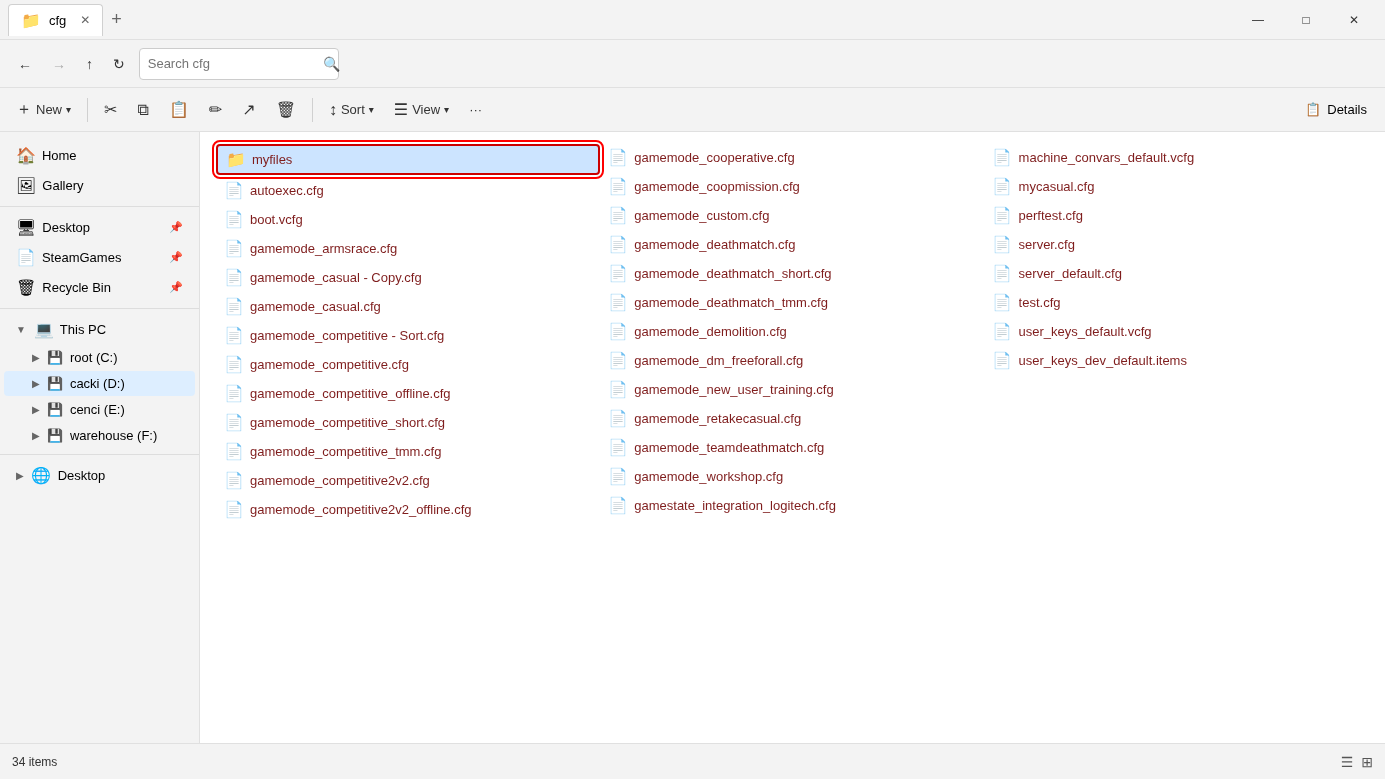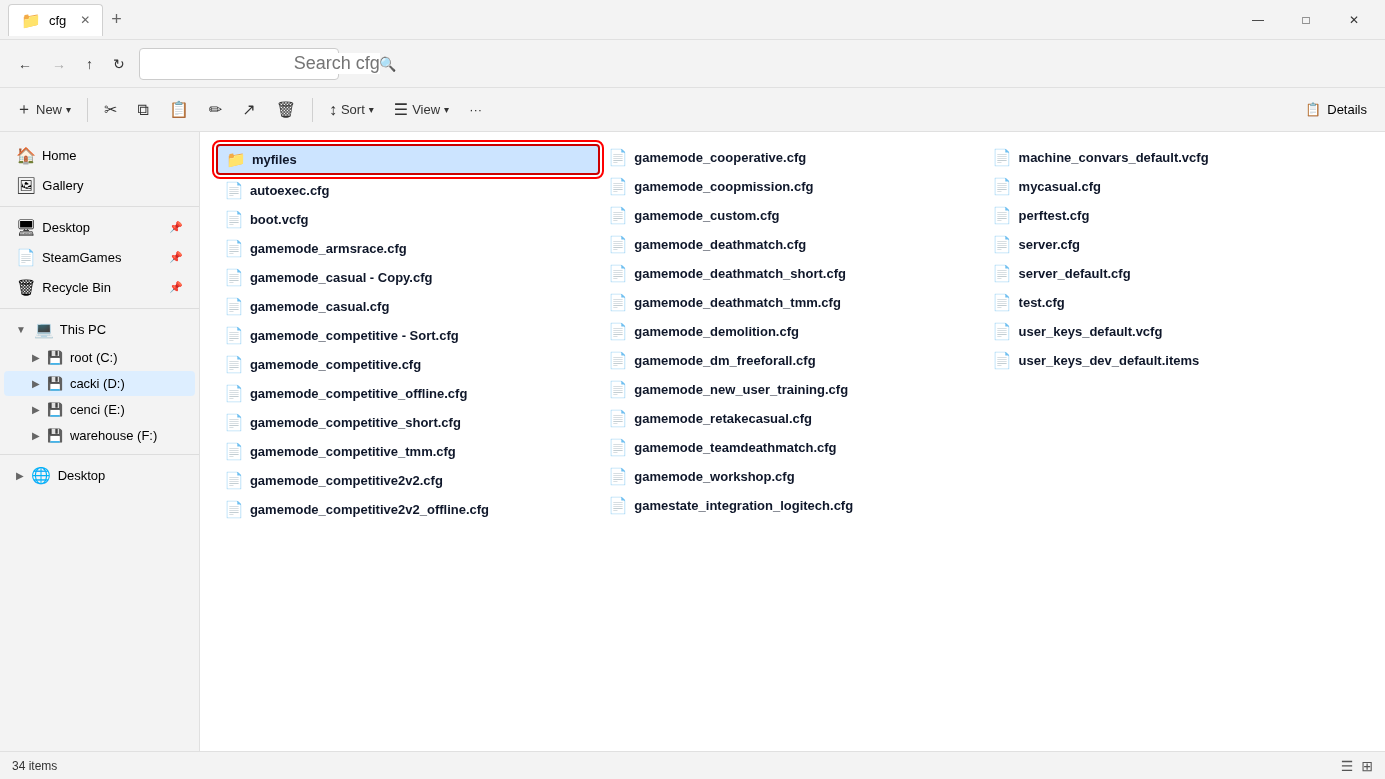--- a/index.html
+++ b/index.html
@@ -29,21 +29,21 @@
     .nav-btn { background: none; border: none; cursor: pointer; color: #333; font-size: 14px; padding: 4px 6px; border-radius: 4px; }
     .nav-btn:disabled { color: #aaa; cursor: default; }
     .address-input {
       flex: 1; height: 32px; border: 2px solid #e04040; border-radius: 4px; padding: 0 10px;
       font-size: 13px; background: #fff; outline: none;
     }
     .search-box {
       display: flex; align-items: center; border: 1px solid #ccc; border-radius: 4px;
       padding: 0 8px; height: 32px; width: 200px; background: #fff;
     }
-    .search-box input { border: none; outline: none; font-size: 18px; flex: 1; text-align: right; }
+    .search-box input { border: none; outline: none; font-size: 13px; flex: 1; }
     .search-icon { color: #666; font-size: 14px; }
 
     
     .toolbar {
       display: flex; align-items: center; background: #f3f3f3; height: 44px; padding: 0 8px; gap: 4px;
       border-bottom: 1px solid #e0e0e0;
     }
     .tool-btn {
       display: flex; align-items: center; gap: 4px; background: none; border: none; cursor: pointer;
       padding: 6px 8px; border-radius: 4px; font-size: 13px; color: #333;
@@ -74,26 +74,26 @@
     .sidebar-drive { display: flex; align-items: center; gap: 6px; padding: 5px 12px 5px 28px; cursor: pointer; border-radius: 4px; margin: 1px 4px; font-size: 13px; }
     .sidebar-drive.active { background: #ddeeff; }
 
     
     .file-area { flex: 1; overflow-y: auto; padding: 12px 16px; }
     .file-item {
       display: flex; align-items: center; gap: 6px; padding: 4px 8px; cursor: pointer;
       border-radius: 4px; break-inside: avoid; margin-bottom: 2px; font-size: 13px;
     }
     .file-icon { font-size: 16px; flex-shrink: 0; }
-    .file-name { color: #0f172a; text-decoration: none; white-space: nowrap; overflow: hidden; text-overflow: ellipsis; font-weight: bold; }
+    .file-name { color: #7f1d1d; text-decoration: none; white-space: nowrap; overflow: hidden; text-overflow: ellipsis; }
 
     
     .status-bar {
       display: flex; align-items: center; justify-content: space-between;
-      background: #f3f3f3; border-top: 1px solid #e0e0e0; height: 28px; padding: 0 12px;
+      background: #f3f3f3; border-top: 1px solid #e0e0e0; height: 36px; padding: 0 12px;
       font-size: 12px; color: #333;
     }
     .status-right { display: flex; gap: 8px; }
     .view-icon { cursor: pointer; font-size: 14px; color: #555; }
 
     .folder-selected { outline: 2px solid red; outline-offset: 2px; }
   </style>
 </head>
 <body>
 

